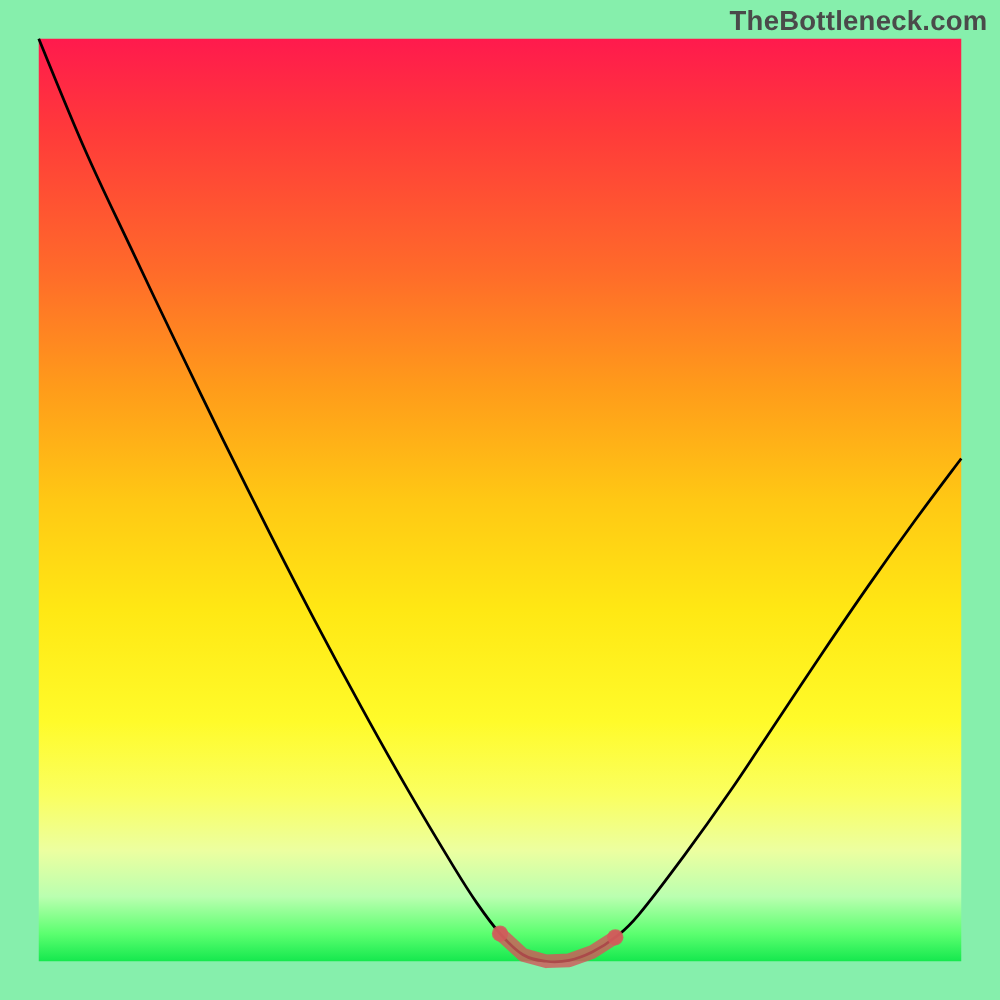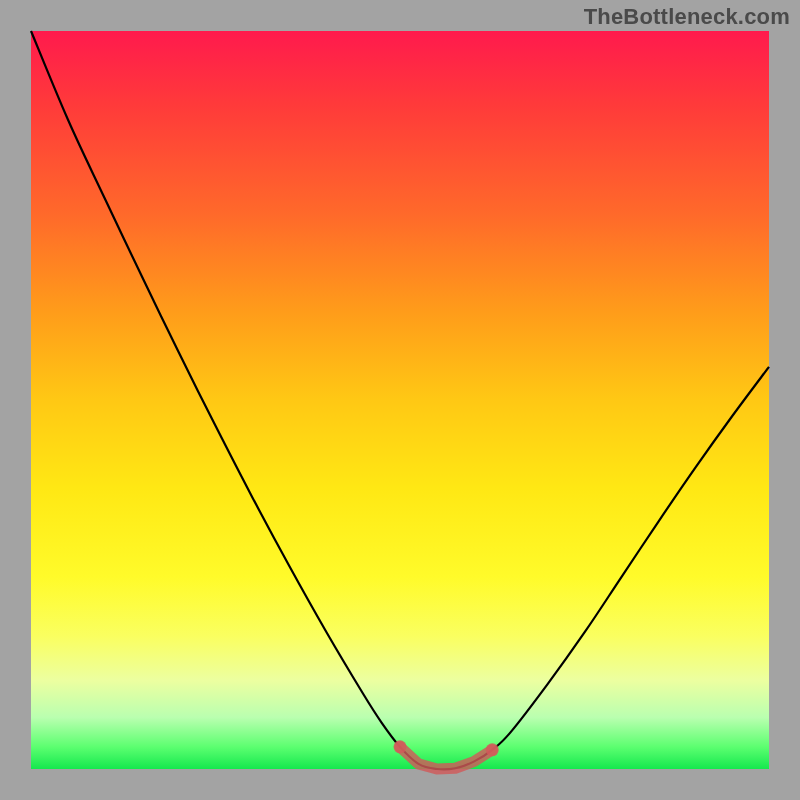--- a/index.html
+++ b/index.html
@@ -8,21 +8,21 @@
     width: 800px;
     height: 800px;
     background: #000;
     font-family: Arial, Helvetica, sans-serif;
     overflow: hidden;
   }
   .chart-container {
     position: relative;
     width: 800px;
     height: 800px;
-    background: #a3a3a3;
+    background: #86efac;
   }
   .plot-area {
     position: absolute;
     left: 31px;
     top: 31px;
     width: 738px;
     height: 738px;
     background: linear-gradient(to bottom,
       #ff1a4d 0%,
       #ff3a3a 10%,

